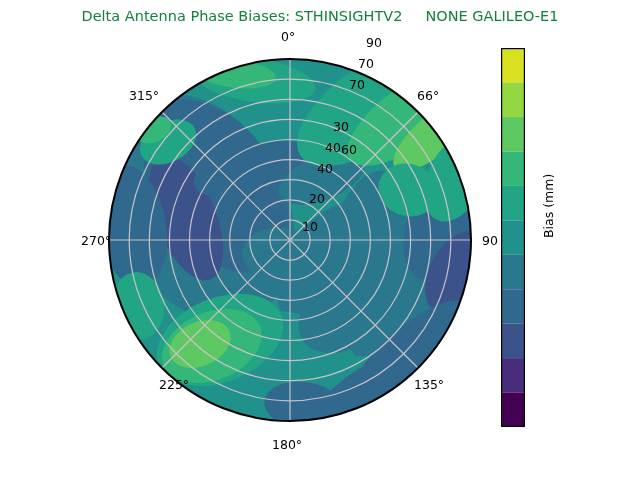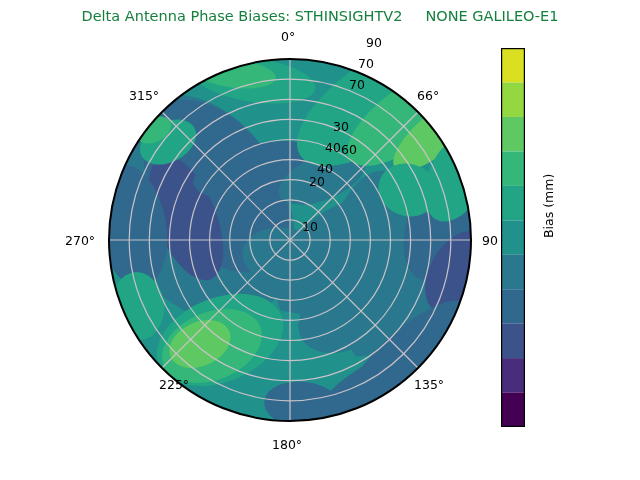--- a/index.html
+++ b/index.html
@@ -140,37 +140,37 @@
         <line x1="182" y1="1" x2="182" y2="363"></line>
         <line x1="1" y1="182" x2="363" y2="182"></line>
         <line x1="54.0" y1="54.0" x2="310.0" y2="310.0"></line>
         <line x1="310.0" y1="54.0" x2="54.0" y2="310.0"></line>
       </g>
 
       <circle cx="182" cy="182" r="181" fill="none" stroke="#000000" stroke-width="2"></circle>
     </svg>
 
     <span class="rad-label" style="left:194px;  top:161px;">10</span>
-    <span class="rad-label" style="left:201px;  top:116px;">20</span>
+    <span class="rad-label" style="left:201px;  top:133px;">20</span>
     <span class="rad-label" style="left:209px;  top:103px;">40</span>
     <span class="rad-label" style="left:217px;  top:82px;">40</span>
     <span class="rad-label" style="left:225px;  top:61px;">30</span>
     <span class="rad-label" style="left:233px;  top:40px;margin-top:44px;">60</span>
     <span class="rad-label" style="left:241px;  top:19px;">70</span>
     <span class="rad-label" style="left:250px;  top:-2px;">70</span>
     <span class="rad-label" style="left:258px;  top:-23px;">90</span>
   </div>
 
   <span class="ang-label" style="left:281px; top:29px;">0°</span>
   <span class="ang-label" style="left:417px; top:88px;">66°</span>
   <span class="ang-label" style="left:482px; top:233px;">90</span>
   <span class="ang-label" style="left:414px; top:377px;">135°</span>
   <span class="ang-label" style="left:272px; top:437px;">180°</span>
   <span class="ang-label" style="left:130px; top:377px;margin-left:29px;">225°</span>
-  <span class="ang-label" style="left:65px;  top:233px;">270°</span>
+  <span class="ang-label" style="left:81px;  top:233px;">270°</span>
   <span class="ang-label" style="left:129px; top:88px;">315°</span>
 
   <div id="colorbar-wrap">
     <svg id="colorbar-svg" width="24" height="379" viewBox="0 0 24 379">
       <g>
         <rect x="0" y="0" width="24" height="34.46" fill="#d9e021"></rect>
         <rect x="0" y="34.46" width="24" height="34.46" fill="#93d741"></rect>
         <rect x="0" y="68.92" width="24" height="34.46" fill="#5ec962"></rect>
         <rect x="0" y="103.4" width="24" height="34.46" fill="#35b779"></rect>
         <rect x="0" y="137.8" width="24" height="34.46" fill="#21a585"></rect>

